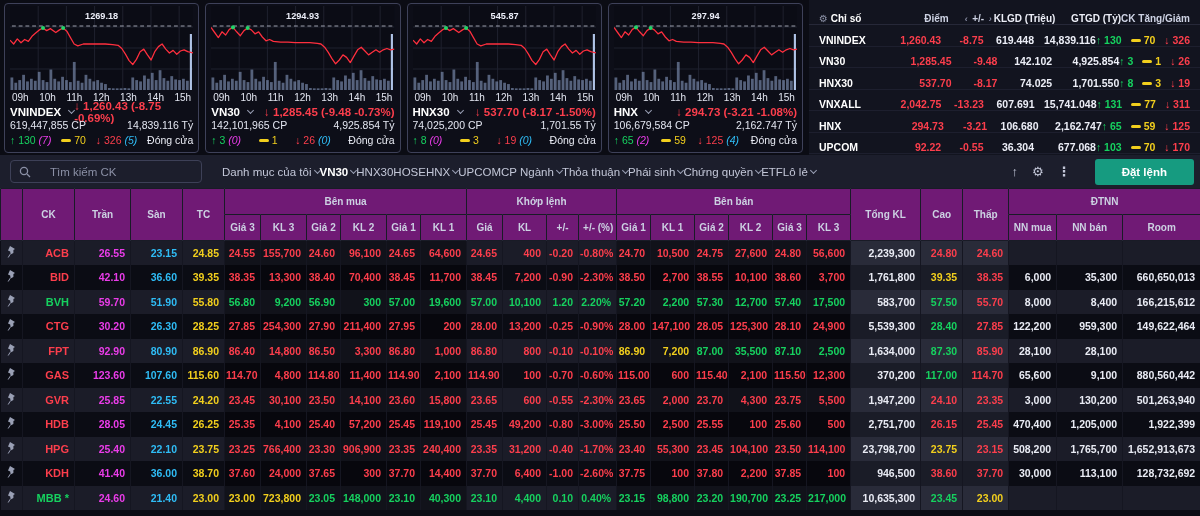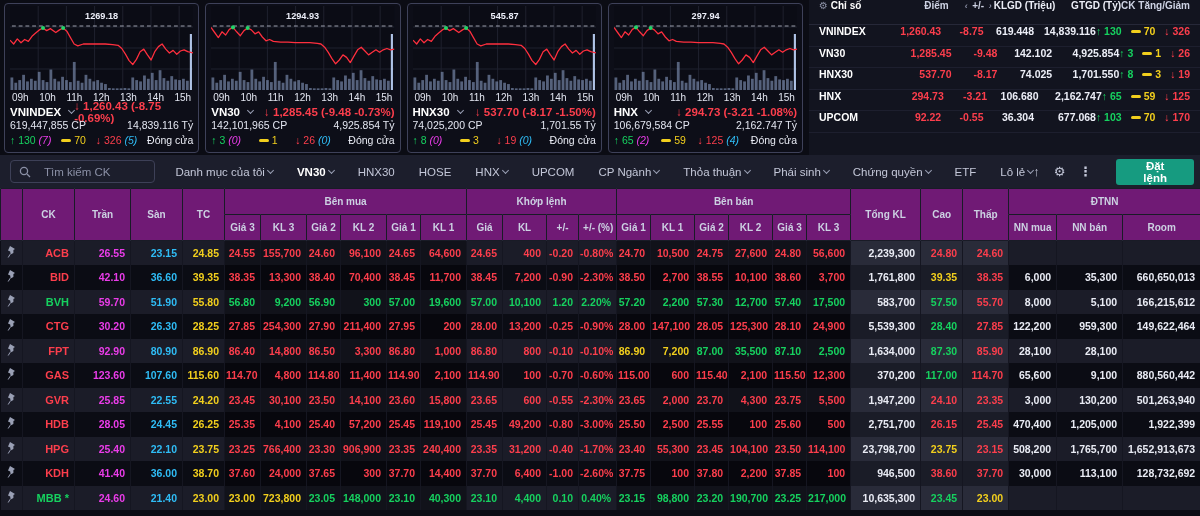--- a/index.html
+++ b/index.html
@@ -19,35 +19,35 @@
   .c-name{color:#fff;display:flex;align-items:center;gap:5px}
   .c-foot2{display:flex;justify-content:space-between;height:13px;font-size:10.5px;color:#e3e6f1}
   .c-foot3{display:flex;justify-content:space-between;align-items:center;height:15px;
            font-size:10.5px;font-weight:normal}
   .chev{display:inline-block;width:5px;height:5px;border-right:1.5px solid #9aa0b5;
         border-bottom:1.5px solid #9aa0b5;transform:rotate(45deg);margin:-2px 0 0 3px}
   .refbar{display:inline-block;width:10px;height:3px;border-radius:2px;background:#f2cf1d;
           margin-right:3px;vertical-align:2px}
   
   .itable{flex:1;background:#12141f;margin-left:3px;font-size:10.5px;overflow:hidden}
-  .irow,.ihead{display:flex;align-items:flex-start;padding:0 0 0 10px;white-space:nowrap}
+  .irow,.ihead{display:flex;align-items:flex-end;padding:0 0 0 10px;white-space:nowrap}
   .ihead{height:25px;color:#cdd2e3;font-weight:bold;border-bottom:1px solid #262838;font-size:10px}
   .irow{height:21.5px;border-bottom:1px solid #1d1f2e;font-weight:bold}
   .ic-name{width:82px;text-align:left;color:#fff}
   .ic-pts{width:68px;text-align:right}
   .ic-chg{width:52px;text-align:right}
   .ic-klgd{width:62px;text-align:right;color:#eceef7}
   .ic-gtgd{width:76px;text-align:right;color:#eceef7}
   .ic-ud{flex:1;display:flex;justify-content:flex-end;gap:9px;padding-right:10px}
   .pager{color:#8b90a6;font-size:9px;margin:0 2px}
   
   .toolbar{height:33px;background:#1c1e2c;display:flex;align-items:center;padding:0 6px 0 10px}
   .search{width:192px;height:23px;border:1px solid #3d4057;border-radius:4px;display:flex;
-          align-items:center;gap:13px;padding:0 8px;color:#8b90a6;font-size:11.5px}
-  .menu{display:flex;align-items:center;gap:24px;margin-left:20px;font-size:11.5px;color:#c3c7d8}
+          align-items:center;gap:19px;padding:0 8px;color:#8b90a6;font-size:11.5px}
+  .menu{display:flex;align-items:center;margin-left:20px;font-size:11.5px;color:#c3c7d8}
   .menu-item{display:flex;align-items:center;cursor:pointer;white-space:nowrap}
   .menu-item.active{color:#fff;font-weight:bold}
   .tools{margin-left:auto;display:flex;align-items:center;gap:14px;color:#c3c7d8;font-size:13px}
   .order-btn{background:#169b80;color:#fff;font-weight:bold;font-size:11.5px;border:none;
              border-radius:3px;height:26px;padding:0 27px;margin-left:10px}
   
   #board{border-collapse:collapse;table-layout:fixed;width:1200px;font-size:10.5px}
   #board thead th{background:#701a75;color:#ccd1e2;font-weight:bold;font-size:10px;
      border:1px solid rgba(125,135,165,.13);height:26px;padding:0 4px;white-space:nowrap;overflow:hidden}
   #board tbody tr{height:24.5px}
@@ -464,20 +464,32 @@
         <span class="ic-chg c-r">-8.17</span>
         <span class="ic-klgd">74.025</span>
         <span class="ic-gtgd">1,701.550</span>
         <span class="ic-ud">
           <span class="c-g">↑ 8</span>
           <span class="c-y"><i class="refbar"></i>3</span>
           <span class="c-r">↓ 19</span>
         </span>
       </div>
       <div class="irow">
+        <span class="ic-name">VNXALL</span>
+        <span class="ic-pts c-r">2,042.75</span>
+        <span class="ic-chg c-r">-13.23</span>
+        <span class="ic-klgd">607.691</span>
+        <span class="ic-gtgd">15,741.048</span>
+        <span class="ic-ud">
+          <span class="c-g">↑ 131</span>
+          <span class="c-y"><i class="refbar"></i>77</span>
+          <span class="c-r">↓ 311</span>
+        </span>
+      </div>
+      <div class="irow">
         <span class="ic-name">HNX</span>
         <span class="ic-pts c-r">294.73</span>
         <span class="ic-chg c-r">-3.21</span>
         <span class="ic-klgd">106.680</span>
         <span class="ic-gtgd">2,162.747</span>
         <span class="ic-ud">
           <span class="c-g">↑ 65</span>
           <span class="c-y"><i class="refbar"></i>59</span>
           <span class="c-r">↓ 125</span>
         </span>
@@ -681,21 +693,21 @@
         <td class="c-g band">57.20</td>
         <td class="c-g band">2,200</td>
         <td class="c-g band">57.30</td>
         <td class="c-g band">12,700</td>
         <td class="c-g band">57.40</td>
         <td class="c-g band">17,500</td>
         <td class="c-w lite">583,700</td>
         <td class="c-g lite">57.50</td>
         <td class="c-r lite">55.70</td>
         <td class="c-w">8,000</td>
-        <td class="c-w">5,100</td>
+        <td class="c-w">8,400</td>
         <td class="c-w">166,215,612</td>
       </tr>
       <tr class="dk">
         <td class="pin"><svg width="10" height="12" viewBox="0 0 10 12">
             <path d="M3 0 L8 3 L6.4 4 L6.4 7 L3.6 8.6 L3.2 5.4 L1 4.6 Z" fill="#9aa0b5"></path>
             <line x1="3.2" y1="8.2" x2="1.2" y2="11.5" stroke="#9aa0b5" stroke-width="1"></line>
           </svg></td>
         <td class="sym c-r">CTG</td>
         <td class="c-m">30.20</td>
         <td class="c-c">26.30</td>

